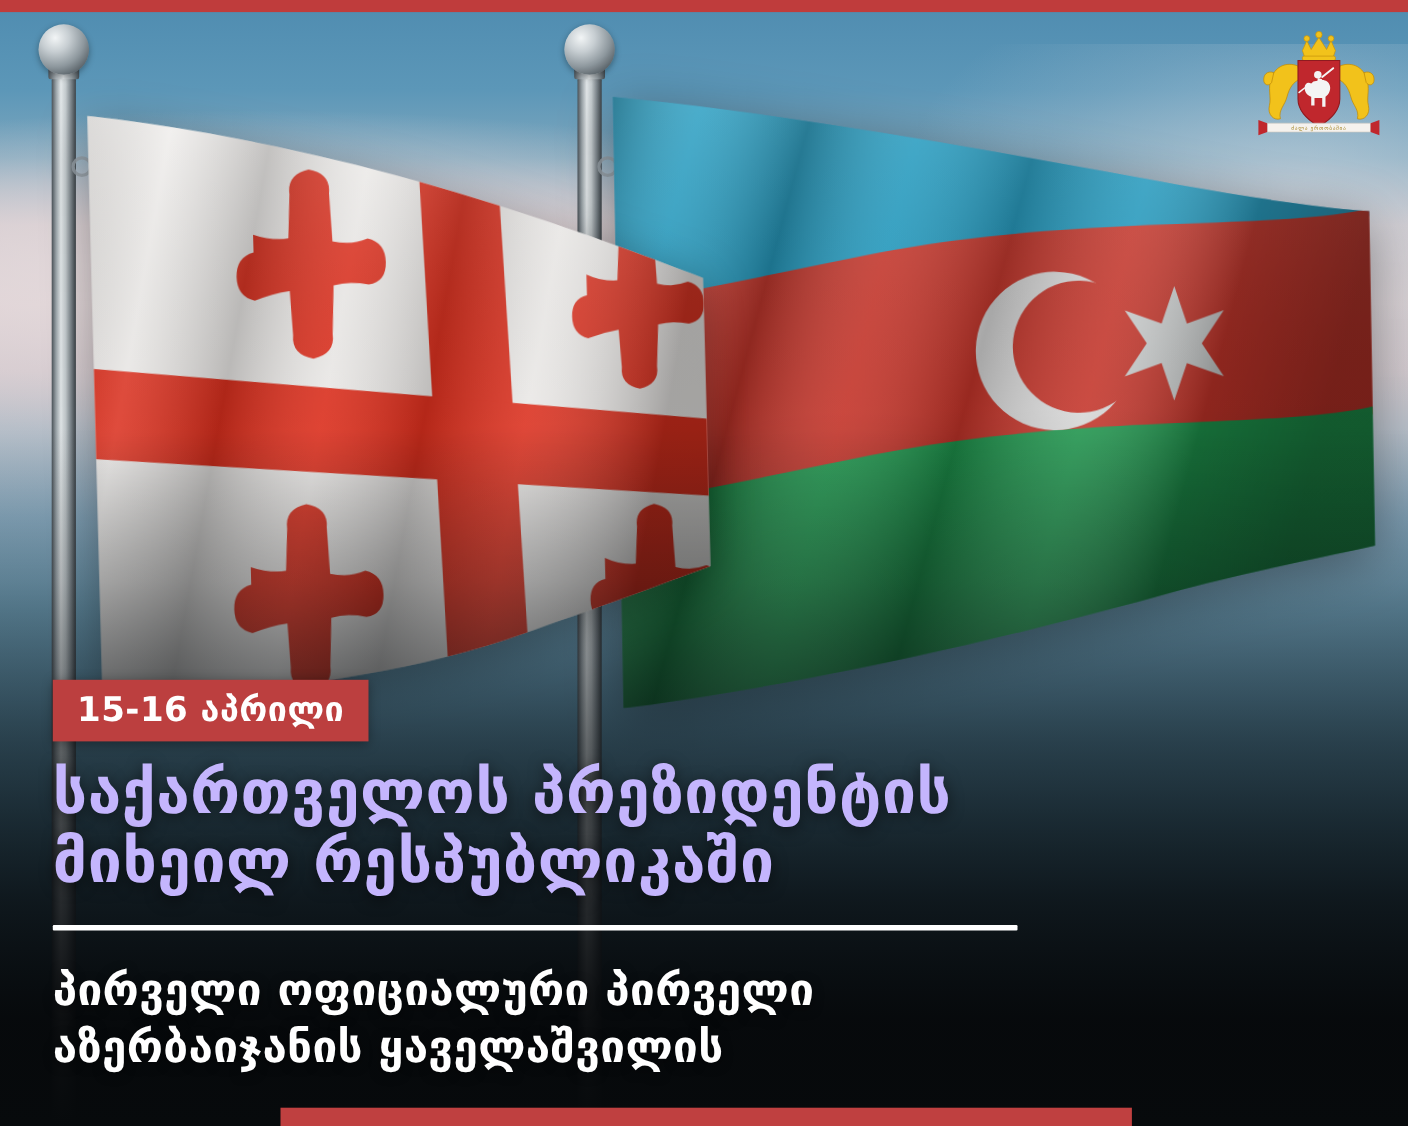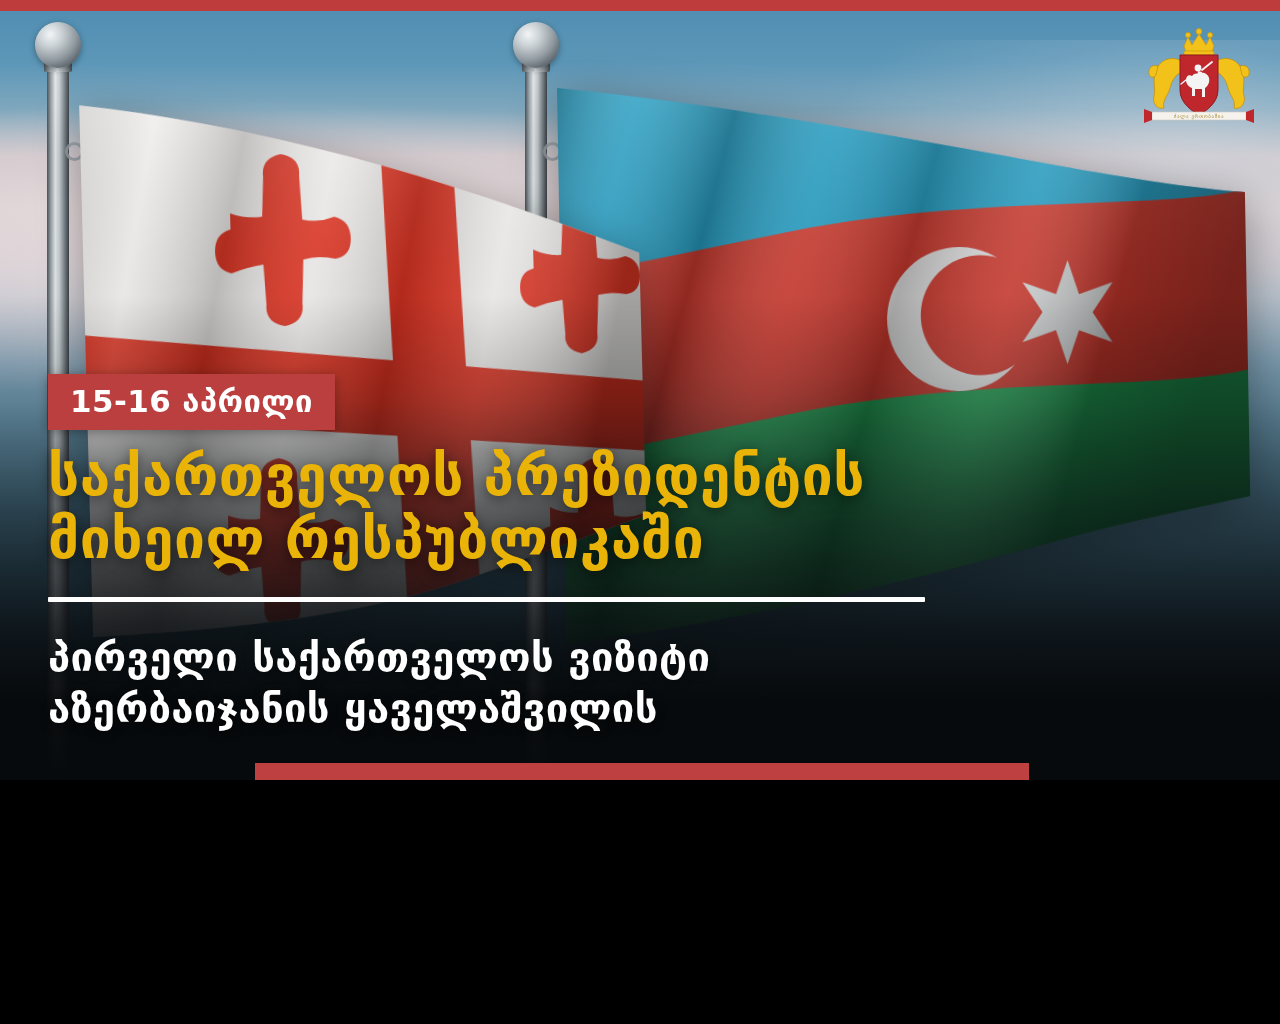--- a/index.html
+++ b/index.html
@@ -5,21 +5,21 @@
   * { margin:0; padding:0; box-sizing:border-box; }
   html, body {
     width:1280px; height:1024px;
     background:#000;
     font-family:"DejaVu Sans", sans-serif;
     overflow:hidden;
   }
 
   #poster {
     position:relative;
-    width:1280px; height:780px;
+    width:1280px; height:1024px;
     overflow:hidden;
   }
 
   
   .sky {
     position:absolute; inset:0;
     background:
       linear-gradient(180deg,
         #4f8cb0 0%,
         #5c97b8 8%,
@@ -121,21 +121,21 @@
     font-family:"DejaVu Sans", sans-serif;
     font-weight:bold;
     font-size:31px;
     line-height:1;
     letter-spacing:0.4px;
     padding:12px 22px 13px 22px;
     margin-bottom:15px;
     box-shadow:0 2px 10px rgba(0,0,0,0.35);
   }
   .title {
-    color:#eab308;
+    color:#c4b5fd;
     font-family:"DejaVu Sans", sans-serif;
     font-weight:bold;
     font-size:55px;
     line-height:1.14;
     letter-spacing:0.5px;
     text-shadow:0 3px 14px rgba(0,0,0,0.55);
   }
   .title .line { display:block; white-space:nowrap; }
   .divider {
     width:877px; height:5px;
@@ -317,21 +317,21 @@
     <div class="date-badge">15-16 აპრილი</div>
 
     <div class="title">
       <span class="line">საქართველოს პრეზიდენტის</span>
       <span class="line">მიხეილ რესპუბლიკაში</span>
     </div>
 
     <div class="divider"></div>
 
     <div class="subtitle">
-      <span class="line">პირველი საქართველოს ვიზიტი</span>
+      <span class="line">პირველი ოფიციალური პირველი</span>
       <span class="line">აზერბაიჯანის ყაველაშვილის</span>
     </div>
 
   </div>
 
   <div class="bottom-bar"></div>
 
 </div>
 
 </body></html>

